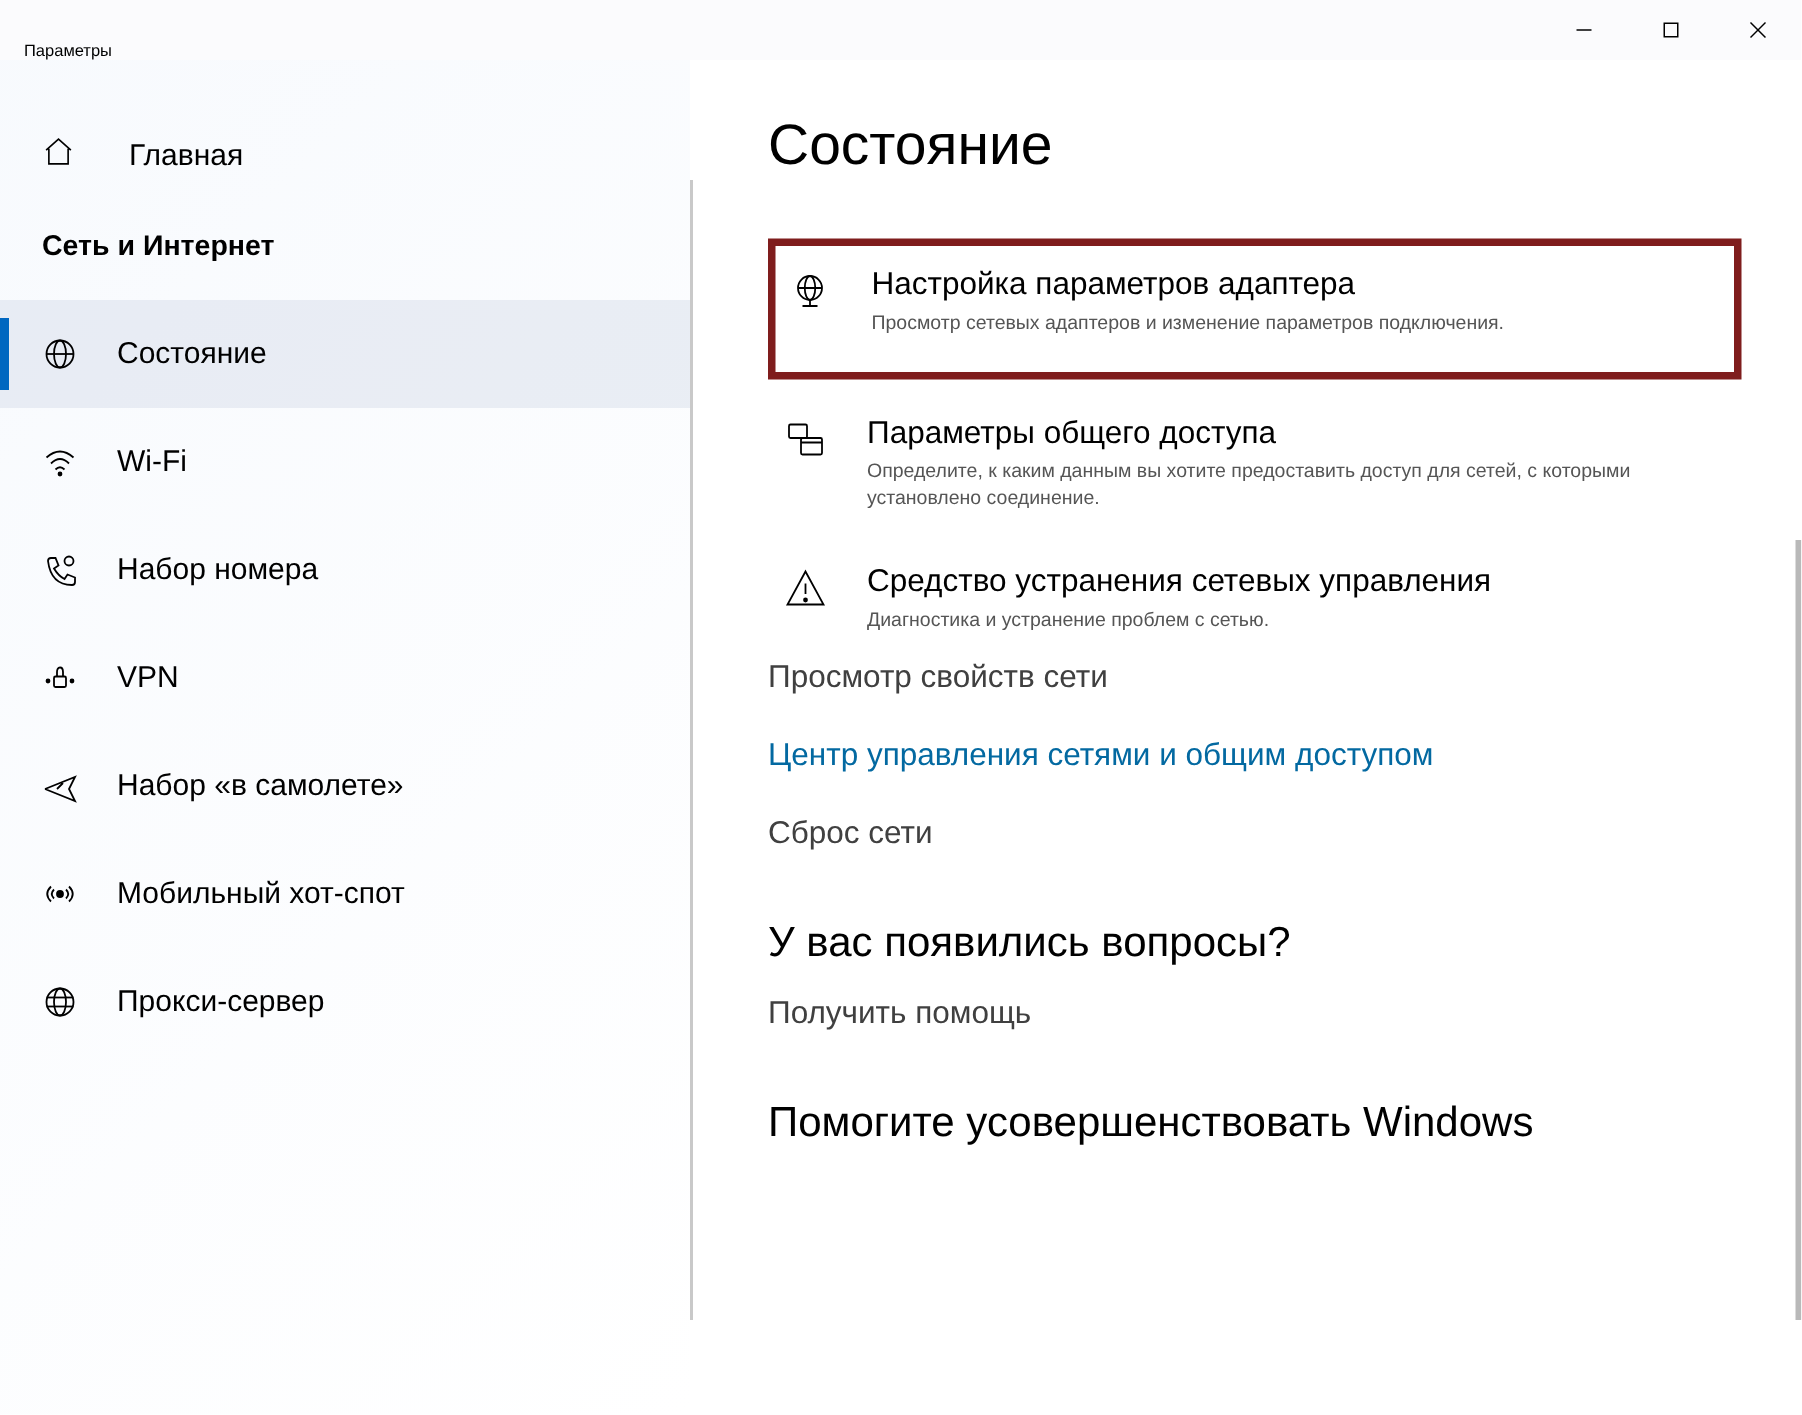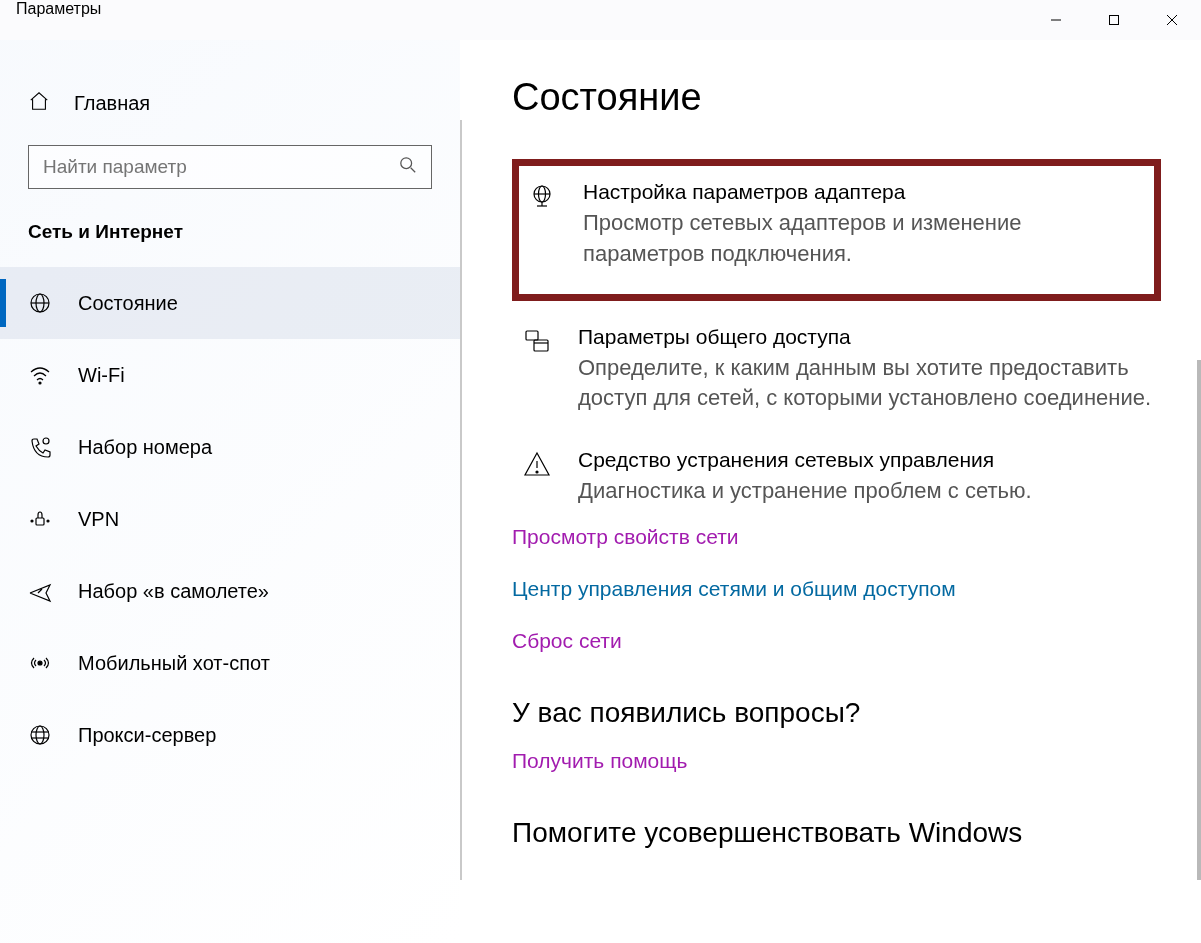--- a/index.html
+++ b/index.html
@@ -8,23 +8,23 @@
     background: #fff;
     width: 1201px;
     height: 943px;
     overflow: hidden;
     position: relative;
   }
   
   .titlebar {
     height: 40px;
     display: flex;
-    align-items: flex-start;
+    align-items: flex-end;
     padding-left: 16px;
-    font-size: 16px;
+    font-size: 11px;
     color: #000;
     background: rgba(250,250,252,0.7);
   }
   .titlebar .wincontrols {
     margin-left: auto;
     display: flex;
   }
   .wincontrols .btn {
     width: 58px;
     height: 40px;
@@ -42,21 +42,21 @@
   .sidebar {
     width: 460px;
     padding-top: 40px;
     background: linear-gradient(135deg, rgba(240,245,252,0.5), rgba(255,255,255,0.3));
     position: relative;
   }
   .home-row {
     display: flex;
     align-items: center;
     padding: 10px 28px 10px 28px;
-    gap: 24px;
+    gap: 36px;
     font-size: 20px;
     color: #000;
     cursor: pointer;
     margin-bottom: 18px;
   }
   .home-row svg { width: 22px; height: 22px; stroke: #000; stroke-width: 1.2; fill: none; }
   .search-wrap { padding: 0 28px 24px 28px; }
   .search-box {
     border: 1px solid #666;
     height: 44px;
@@ -115,31 +115,31 @@
     font-weight: 400;
     margin-bottom: 40px;
   }
   .setting-item {
     display: flex;
     gap: 24px;
     padding: 16px 8px 18px 8px;
     cursor: pointer;
   }
   .setting-item.highlight {
-    border: 7px solid #7f1d1d;
+    border: 5px solid #7f1d1d;
     padding: 14px 8px 24px 6px;
     margin-bottom: 8px;
   }
   .setting-item .icon { width: 34px; flex-shrink:0; display:flex; justify-content:center; padding-top:2px;}
   .setting-item .icon svg { width: 30px; height: 30px; stroke: #000; stroke-width: 1.2; fill: none; }
   .setting-item .texts { flex: 1; }
   .setting-item .title { font-size: 21px; color: #000; margin-bottom: 4px; }
-  .setting-item .desc { font-size: 22px; color: #555; line-height: 1.4; }
+  .setting-item .desc { font-size: 13px; color: #555; line-height: 1.4; }
   .link {
-    color: #a21caf;
+    color: #404040;
     font-size: 21px;
     margin-bottom: 28px;
     cursor: pointer;
     display: block;
   }
   .link.disabled { color: #0369a1; cursor: default; }
   .section-heading {
     font-size: 28px;
     font-weight: 400;
     margin-top: 44px;
@@ -191,31 +191,20 @@
 <div class="container">
 
   <div class="sidebar">
     <div class="home-row">
       <span class="icon">
         <svg viewBox="0 0 24 24">
             <path d="M3 11 L12 3 L21 11 M5 10 V21 H19 V10"></path>
           </svg>
       </span>
       <span>Главная</span>
-    </div>
-    <div class="search-wrap">
-      <div class="search-box">
-        <input type="text" placeholder="Найти параметр" style="">
-        <span>
-          <svg viewBox="0 0 20 20">
-              <circle cx="8" cy="8" r="6"></circle>
-              <line x1="13" y1="13" x2="18" y2="18"></line>
-            </svg>
-        </span>
-      </div>
     </div>
     <div class="category-title">Сеть и Интернет</div>
 
     <div class="nav-list">
       <div class="nav-item active">
         <span class="icon">
           <svg viewBox="0 0 24 24">
               <circle cx="12" cy="12" r="9"></circle>
               <ellipse cx="12" cy="12" rx="4" ry="9"></ellipse>
               <line x1="3" y1="12" x2="21" y2="12"></line>

